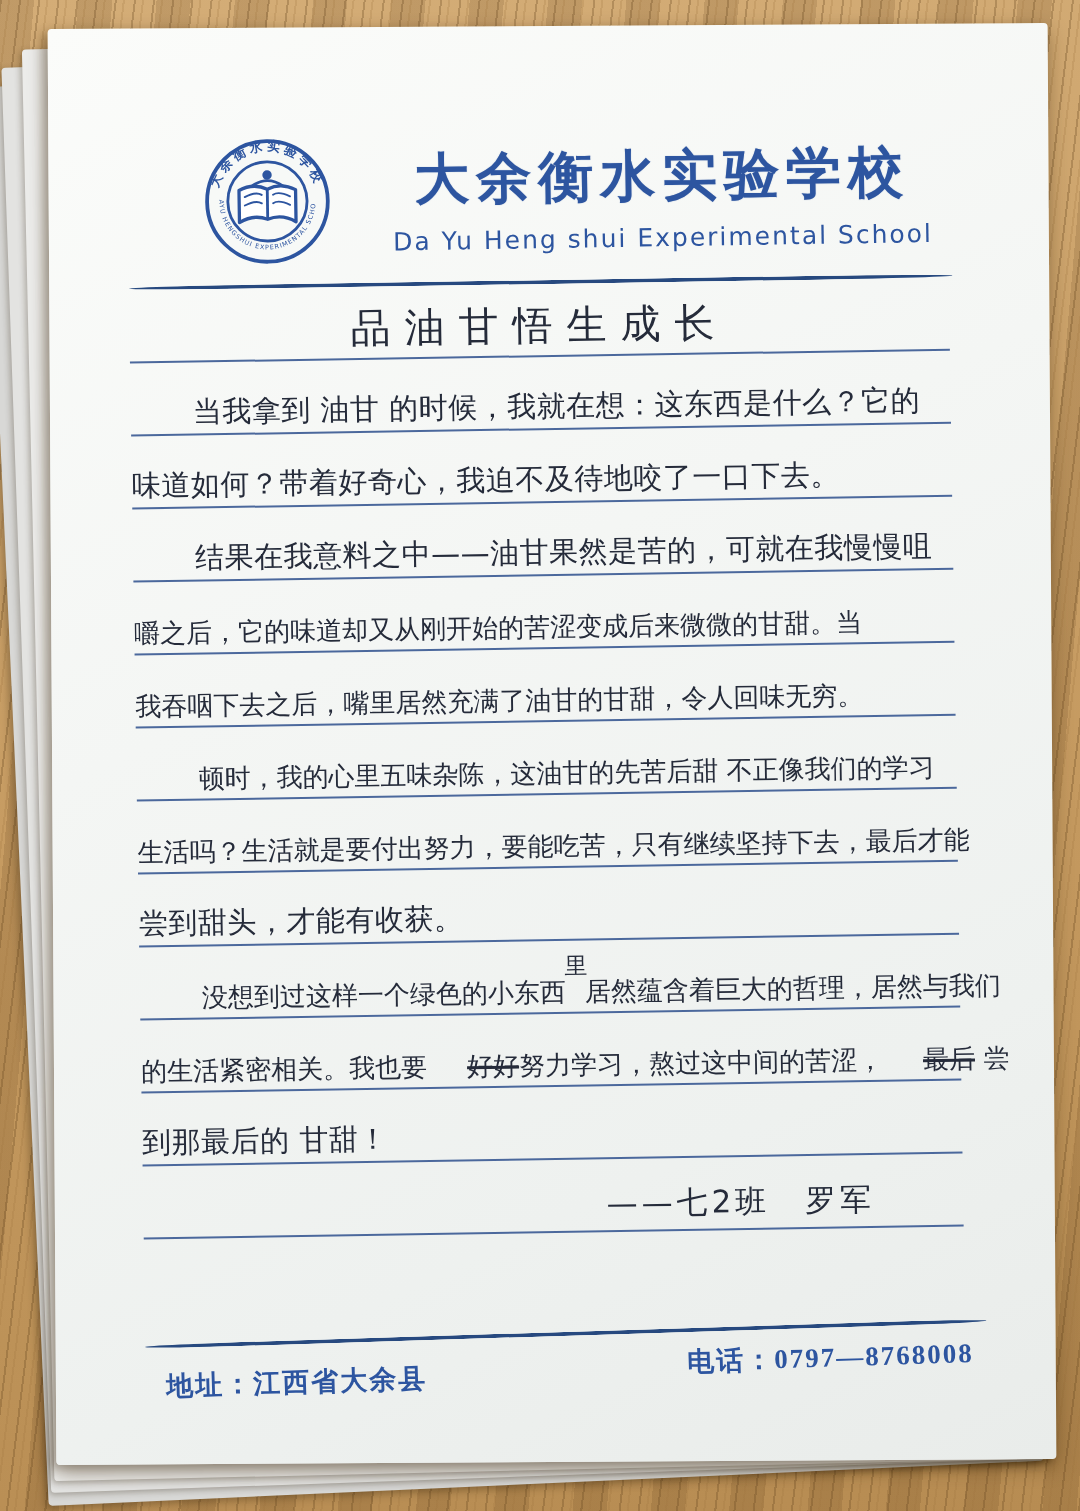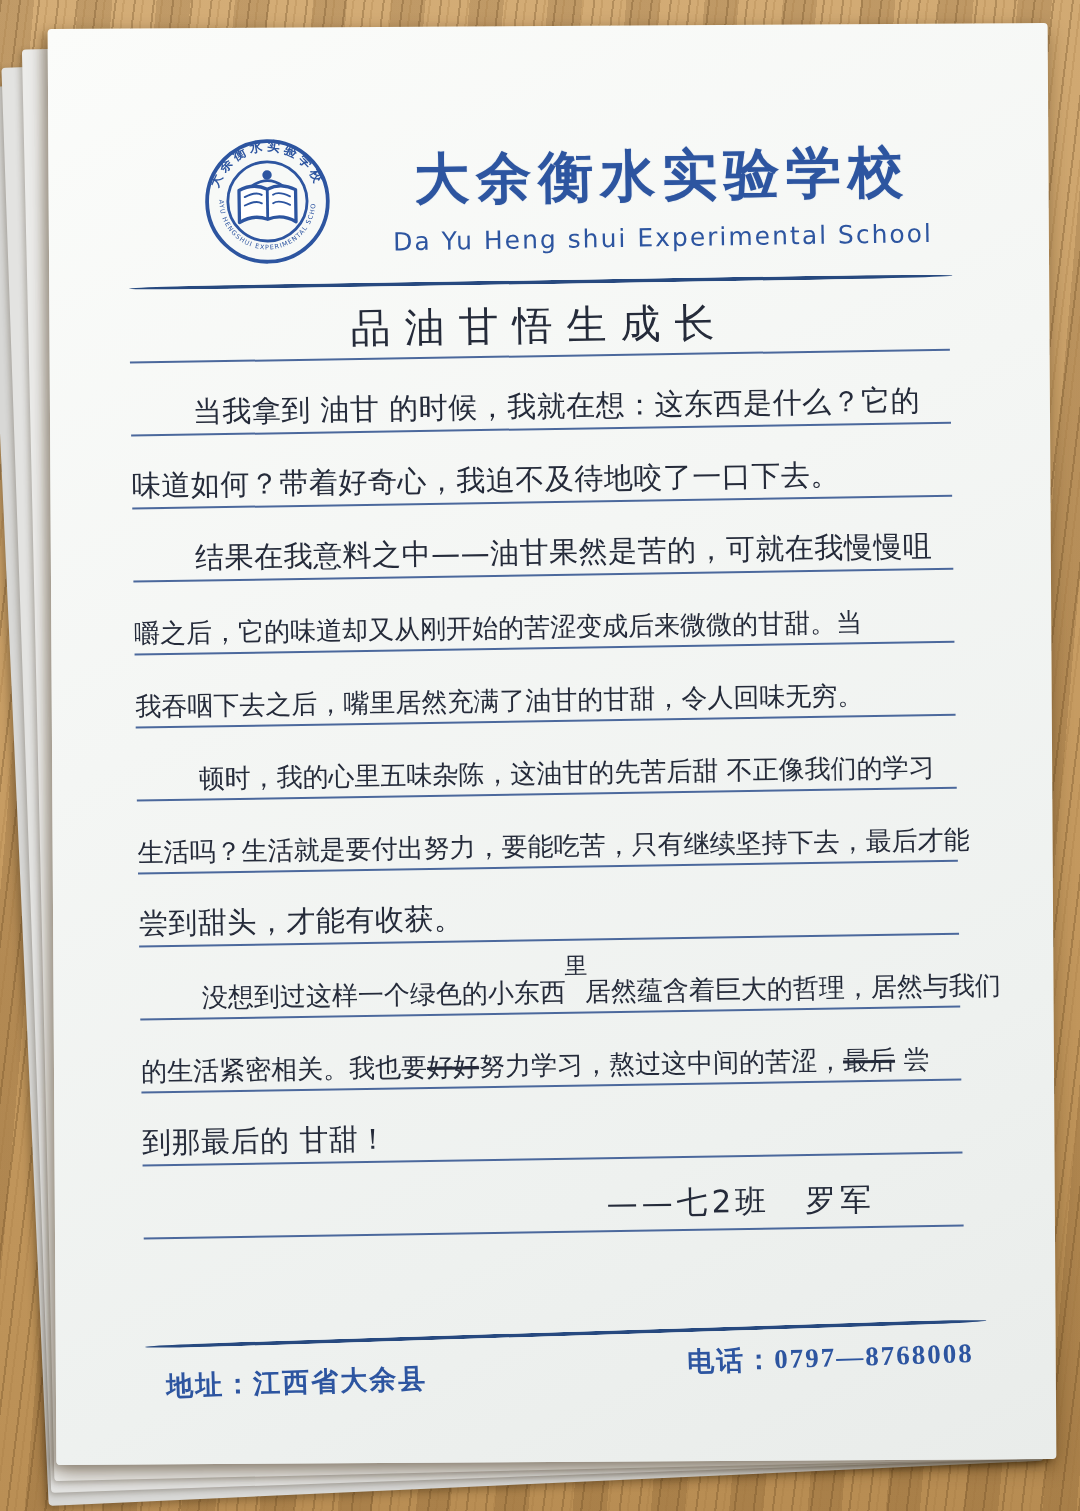--- a/index.html
+++ b/index.html
@@ -71,21 +71,21 @@
   .tight { font-size: 26px; letter-spacing: 0; }
   .indent { padding-left: 62px; }
   .title-row { justify-content: center; }
   .title-row .hw { font-size: 40px; letter-spacing: 14px; padding-bottom: 8px; }
   .sig-row { justify-content: flex-end; }
   .sig-row .hw { font-size: 31px; letter-spacing: 4px; padding-right: 88px; padding-bottom: 10px; }
   .insert {
     position: relative; top: -27px; font-size: 23px;
     display: inline-block; margin: 0 -3px 0 -1px;
   }
-  .struck { text-decoration: line-through; text-decoration-thickness: 3px; }
+  .struck { text-decoration: line-through; text-decoration-thickness: 3px; margin-left: 40px; }
 
   
   .paper-footer {
     position: absolute; left: 84px; right: 74px; bottom: 70px;
     transform: rotate(-0.9deg);
   }
   .footer-line {
     height: 0; border-top: 4px solid #27497f; border-radius: 50% / 7px; margin-bottom: 20px;
   }
   .footer-row {

